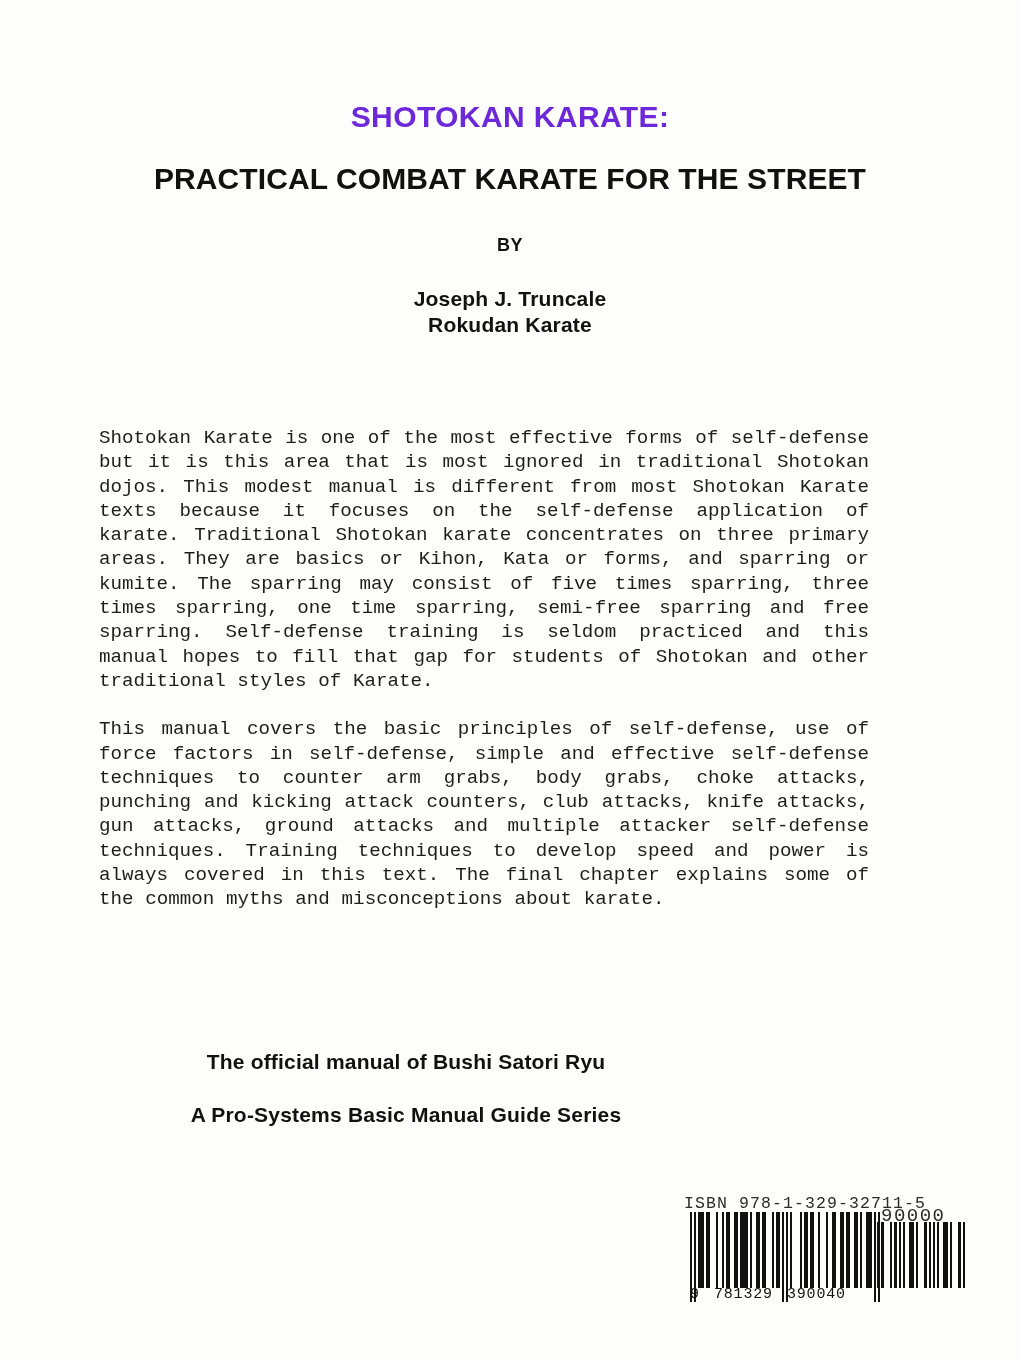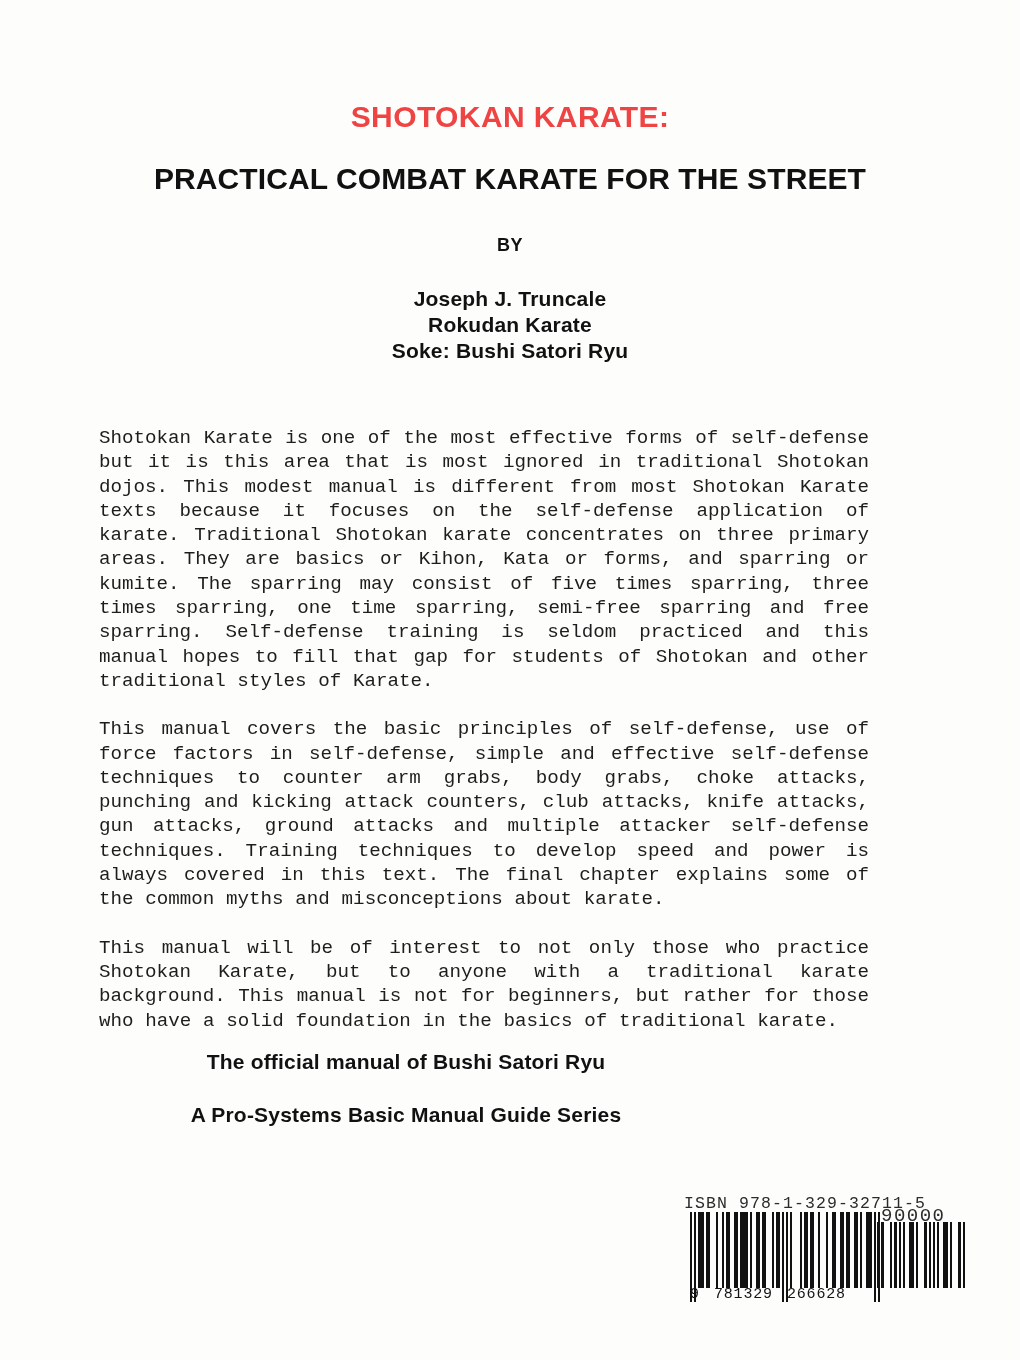--- a/index.html
+++ b/index.html
@@ -23,21 +23,21 @@
     left: 0;
     top: 100px;
     width: 1020px;
     text-align: center;
   }
   .title-main {
     font-size: 30px;
     font-weight: bold;
     letter-spacing: 0.4px;
     line-height: 1.15;
-    color: #ef4444;
+    color: #6d28d9;
   }
   .title-sub {
     margin-top: 27px;
     font-size: 30px;
     font-weight: bold;
     letter-spacing: 0.1px;
     line-height: 1.15;
     color: #111111;
   }
 
@@ -199,27 +199,25 @@
   <div class="title-block">
     <div class="title-main">SHOTOKAN KARATE:</div>
     <div class="title-sub">PRACTICAL COMBAT KARATE FOR THE STREET</div>
   </div>
 
   <div class="byline-by">BY</div>
 
   <div class="byline-names">
     <div>Joseph J. Truncale</div>
     <div>Rokudan Karate</div>
-    <div>Soke: Bushi Satori Ryu</div>
   </div>
 
   <div class="body-copy">
     <p>Shotokan Karate is one of the most effective forms of self-defense but it is this area that is most ignored in traditional Shotokan dojos.  This modest manual is different from most Shotokan Karate texts because it focuses on the self-defense application of karate.  Traditional Shotokan karate concentrates on three primary areas.  They are basics or Kihon, Kata or forms, and sparring or kumite.  The sparring may consist of five times sparring, three times sparring, one time sparring, semi-free sparring and free sparring.  Self-defense training is seldom practiced and this manual hopes to fill that gap for students of Shotokan and other traditional styles of Karate.</p>
     <p>This manual covers the basic principles of self-defense, use of force factors in self-defense, simple and effective self-defense techniques to counter arm grabs, body grabs, choke attacks, punching and kicking attack counters, club attacks, knife attacks, gun attacks, ground attacks and multiple attacker self-defense techniques.  Training techniques to develop speed and power is always covered in this text. The final chapter explains some of the common myths and misconceptions about karate.</p>
-    <p>This manual will be of interest to not only those who practice Shotokan Karate, but to anyone with a traditional karate background.  This manual is not for beginners, but rather for those who have a solid foundation in the basics of traditional karate.</p>
   </div>
 
   <div class="footer-lines">
     <div class="fl">The official manual of Bushi Satori Ryu</div>
     <div class="fl second">A Pro-Systems Basic Manual Guide Series</div>
   </div>
 
   <div class="barcode-area">
     <div class="isbn-text">ISBN 978-1-329-32711-5</div>
     <div class="addon-digits">90000</div>
@@ -253,21 +251,21 @@
           <div class="bar" style="left: 156px; width: 3.85px; height: 76px; background: rgb(17, 17, 17);"></div>
           <div class="bar" style="left: 164px; width: 3.85px; height: 76px; background: rgb(17, 17, 17);"></div>
           <div class="bar" style="left: 170px; width: 1.85px; height: 76px; background: rgb(17, 17, 17);"></div>
           <div class="bar" style="left: 176px; width: 5.85px; height: 76px; background: rgb(17, 17, 17);"></div>
           <div class="bar" style="left: 184px; width: 1.85px; height: 90px; background: rgb(17, 17, 17);"></div>
           <div class="bar" style="left: 188px; width: 1.85px; height: 90px; background: rgb(17, 17, 17);"></div>
         </div>
       <div class="ean-digits">
         <span class="d-lead">9</span>
         <span class="d-left">781329</span>
-        <span class="d-right">266628</span>
+        <span class="d-right">390040</span>
       </div>
     </div>
 
     <div class="ean-addon" id="ean-addon-bars">
         <div class="bar" style="left: 0px; width: 1.72234px; height: 66px; background: rgb(17, 17, 17);"></div>
         <div class="bar" style="left: 3.74468px; width: 3.59468px; height: 66px; background: rgb(17, 17, 17);"></div>
         <div class="bar" style="left: 13.1064px; width: 1.72234px; height: 66px; background: rgb(17, 17, 17);"></div>
         <div class="bar" style="left: 16.8511px; width: 3.59468px; height: 66px; background: rgb(17, 17, 17);"></div>
         <div class="bar" style="left: 22.4681px; width: 1.72234px; height: 66px; background: rgb(17, 17, 17);"></div>
         <div class="bar" style="left: 26.2128px; width: 1.72234px; height: 66px; background: rgb(17, 17, 17);"></div>

